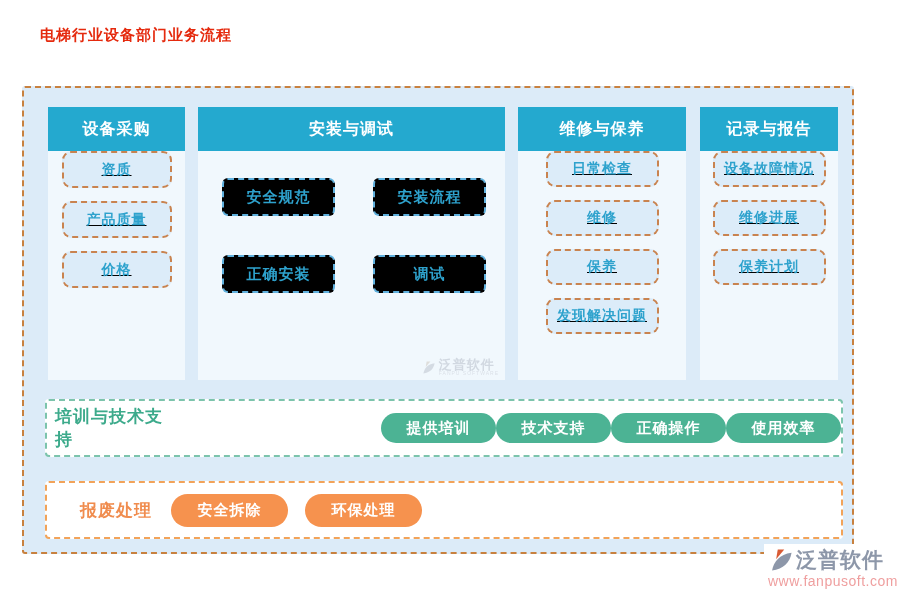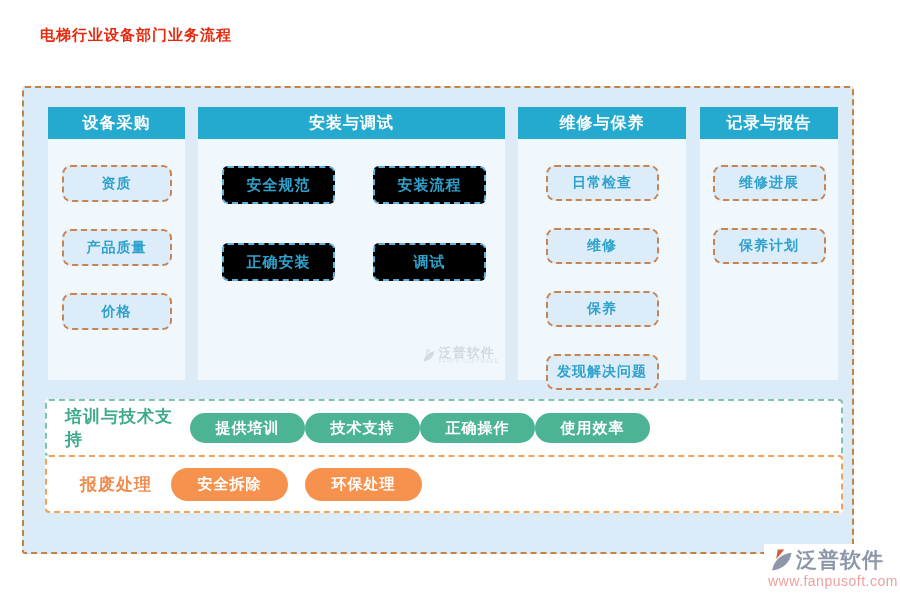--- a/index.html
+++ b/index.html
@@ -15,26 +15,26 @@
     position:absolute; left:22px; top:86px; width:832px; height:468px;
     box-sizing:border-box; border:2px dashed #c8813f; border-radius:3px;
     background:#dcebf8;
   }
   .col { position:absolute; top:19px; height:273px; background:#f1f8fd; }
   .col1 { left:24px;  width:137px; }
   .col2 { left:174px; width:307px; }
   .col3 { left:494px; width:168px; }
   .col4 { left:676px; width:138px; }
   .col-header {
-    height:32px; background:#24a9cf; color:#ffffff;
+    height:44px; background:#24a9cf; color:#ffffff;
     font-size:16px; font-weight:700; letter-spacing:1px;
     display:flex; align-items:center; justify-content:center;
   }
   .col-body { position:relative; height:237px; }
-  .stack { display:flex; flex-direction:column; align-items:center; padding-top:26px; gap:27px; }
+  .stack { display:flex; flex-direction:column; align-items:center; gap:13px;text-decoration:underline; }
   .item {
     box-sizing:border-box; display:flex; align-items:center; justify-content:center;
     font-weight:700; font-size:14px; color:#2ea2cd; background:#dcecf9;
     letter-spacing:1px; flex:none;
   }
   .item.orange { border:2px dashed #c9834f; border-radius:9px; width:110px; height:37px; }
   .col3 .item.orange, .col4 .item.orange { width:113px; height:36px; }
   .item.blue {
     position:absolute; border:2px dashed #5fb0dd; border-radius:6px;
     width:113px; height:38px; font-size:15px; background:#000000;
@@ -48,22 +48,22 @@
     display:flex; align-items:center; gap:3px; opacity:0.6;
   }
   .wm-text { display:flex; flex-direction:column; line-height:1; }
   .wm-name { font-size:13px; font-weight:700; color:#bdc4cf; letter-spacing:1px; }
   .wm-sub  { font-size:5px; color:#ccd1da; letter-spacing:1px; }
   .row {
     position:absolute; left:21px; width:798px; height:58px;
     box-sizing:border-box; background:#ffffff; border-radius:4px;
     display:flex; align-items:center;
   }
-  .row.training { top:311px; border:2px dashed #7cc4ac; padding-left:18px; }
-  .row.scrap    { top:367px; border:2px dashed #f2a359; padding-left:33px; }
+  .row.training { top:311px; border:2px dashed #7cc4ac; padding-left:8px;justify-content:space-between; }
+  .row.scrap    { top:393px; border:2px dashed #f2a359; padding-left:33px; }
   .row-label { font-weight:700; font-size:17px; letter-spacing:1px; flex:none; }
   .training .row-label { color:#3caa8b; width:125px; }
   .scrap    .row-label { color:#f08c4e; width:91px; }
   .pills { display:flex; }
   .training .pills { }
   .scrap    .pills { gap:17px; }
   .pill {
     display:flex; align-items:center; justify-content:center;
     color:#ffffff; font-weight:700; font-size:15px; letter-spacing:1px;
     border-radius:17px; flex:none;
@@ -121,20 +121,21 @@
         <div class="item orange">日常检查</div>
         <div class="item orange">维修</div>
         <div class="item orange">保养</div>
         <div class="item orange">发现解决问题</div>
       </div>
     </div>
 
     <div class="col col4">
       <div class="col-header">记录与报告</div>
       <div class="col-body stack">
+        <div class="item orange">设备故障情况</div>
         <div class="item orange">维修进展</div>
         <div class="item orange">保养计划</div>
       </div>
     </div>
 
     <div class="row training">
       <div class="row-label">培训与技术支持</div>
       <div class="pills">
         <div class="pill green">提供培训</div>
         <div class="pill green">技术支持</div>

